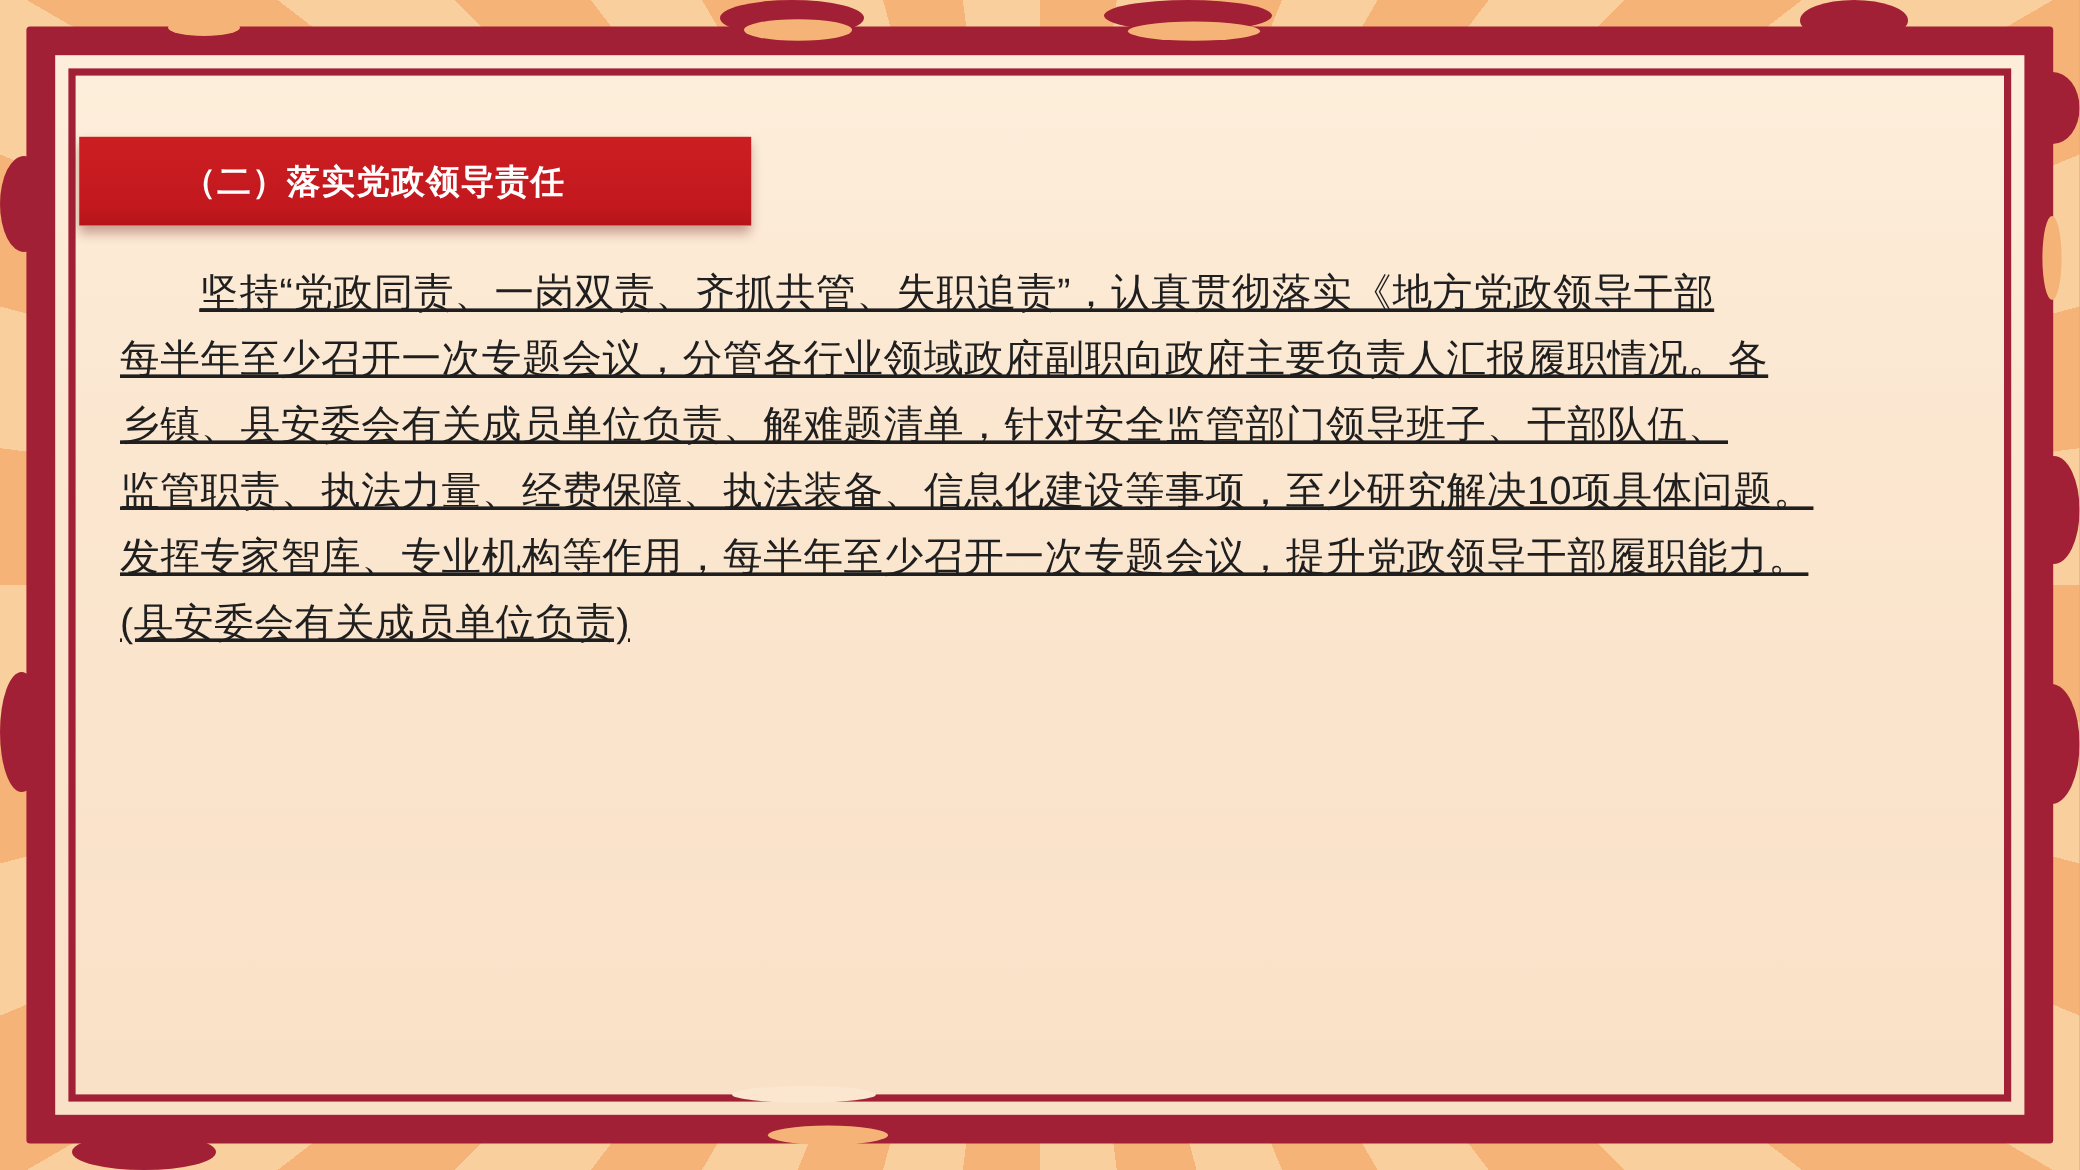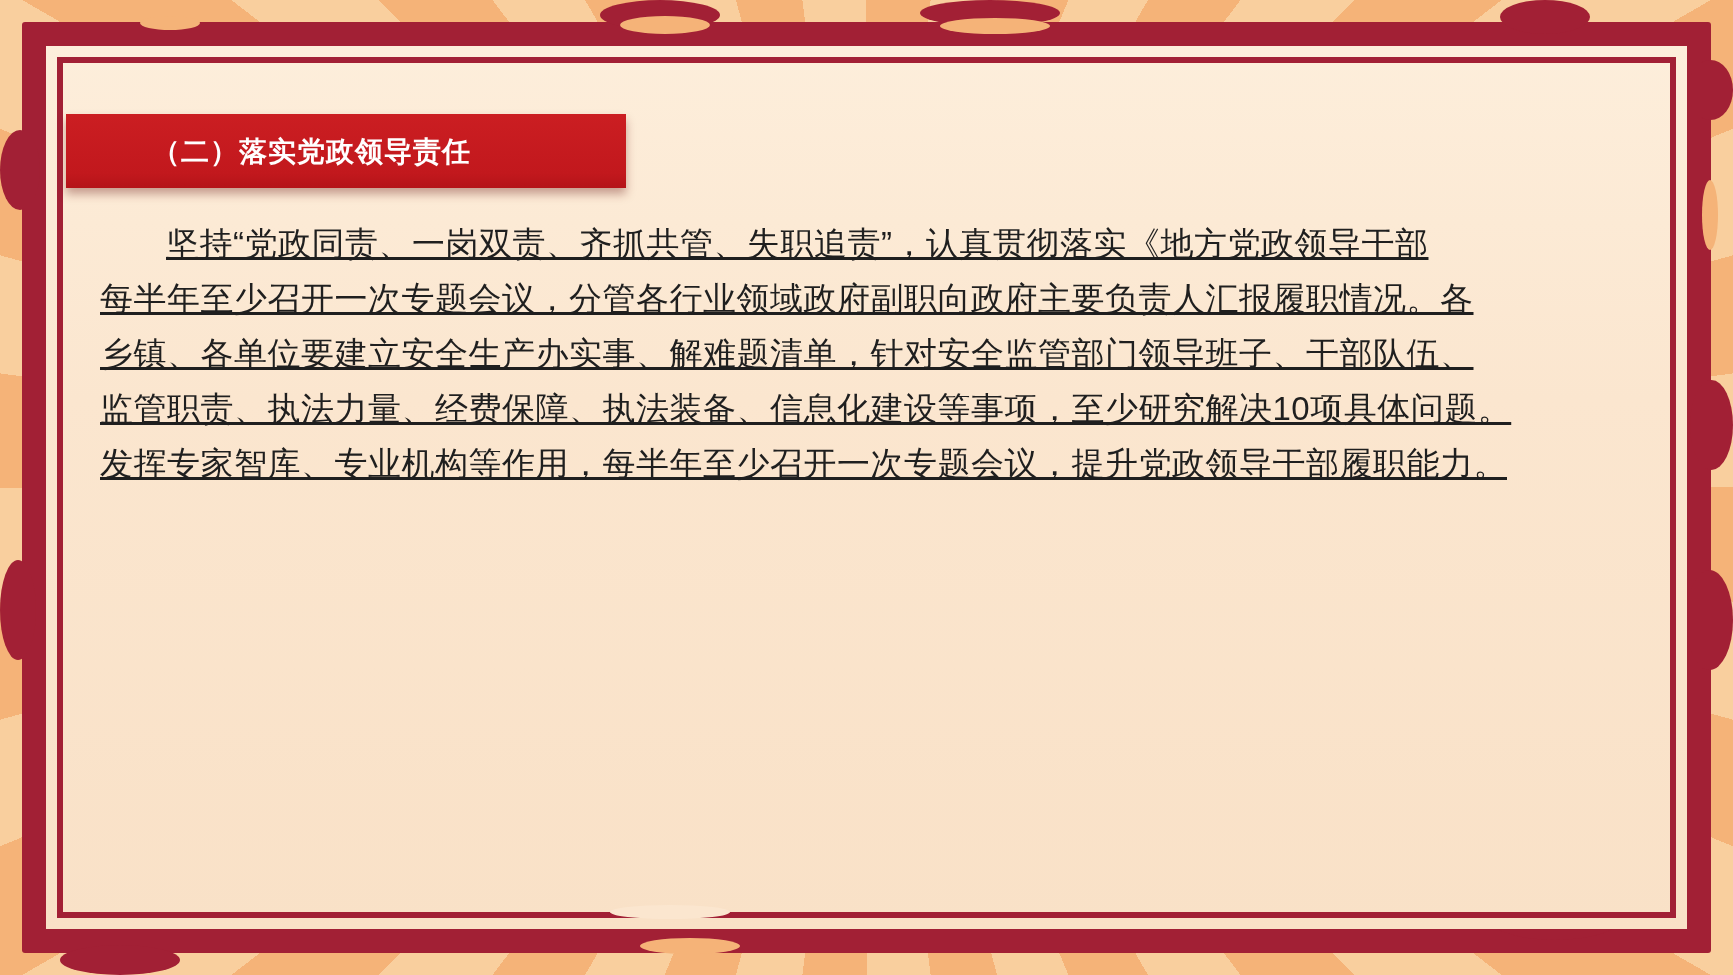--- a/index.html
+++ b/index.html
@@ -92,18 +92,19 @@
   <div class="splat orange" style="left:1702px;top:180px;width:16px;height:70px"></div>
   <div class="splat cream" style="left:610px;top:905px;width:120px;height:14px"></div>
 
   <div class="banner">
     <span class="banner-title">（二）落实党政领导责任</span>
   </div>
 
   <div class="body-text">
     <div class="body-line">坚持“党政同责、一岗双责、齐抓共管、失职追责”，认真贯彻落实《地方党政领导干部</div>
     <div class="body-line">每半年至少召开一次专题会议，分管各行业领域政府副职向政府主要负责人汇报履职情况。各</div>
-    <div class="body-line">乡镇、各单位要建立安全生产办实事、解难题清单，针对安全监管部门领导班子、干部队伍、</div>
+    <div class="body-line">乡镇、县安委会有关成员单位负责、解难题清单，针对安全监管部门领导班子、干部队伍、</div>
     <div class="body-line">监管职责、执法力量、经费保障、执法装备、信息化建设等事项，至少研究解决10项具体问题。</div>
     <div class="body-line">发挥专家智库、专业机构等作用，每半年至少召开一次专题会议，提升党政领导干部履职能力。</div>
+    <div class="body-line">(县安委会有关成员单位负责)</div>
   </div>
 
 </div>
 
 </body></html>

